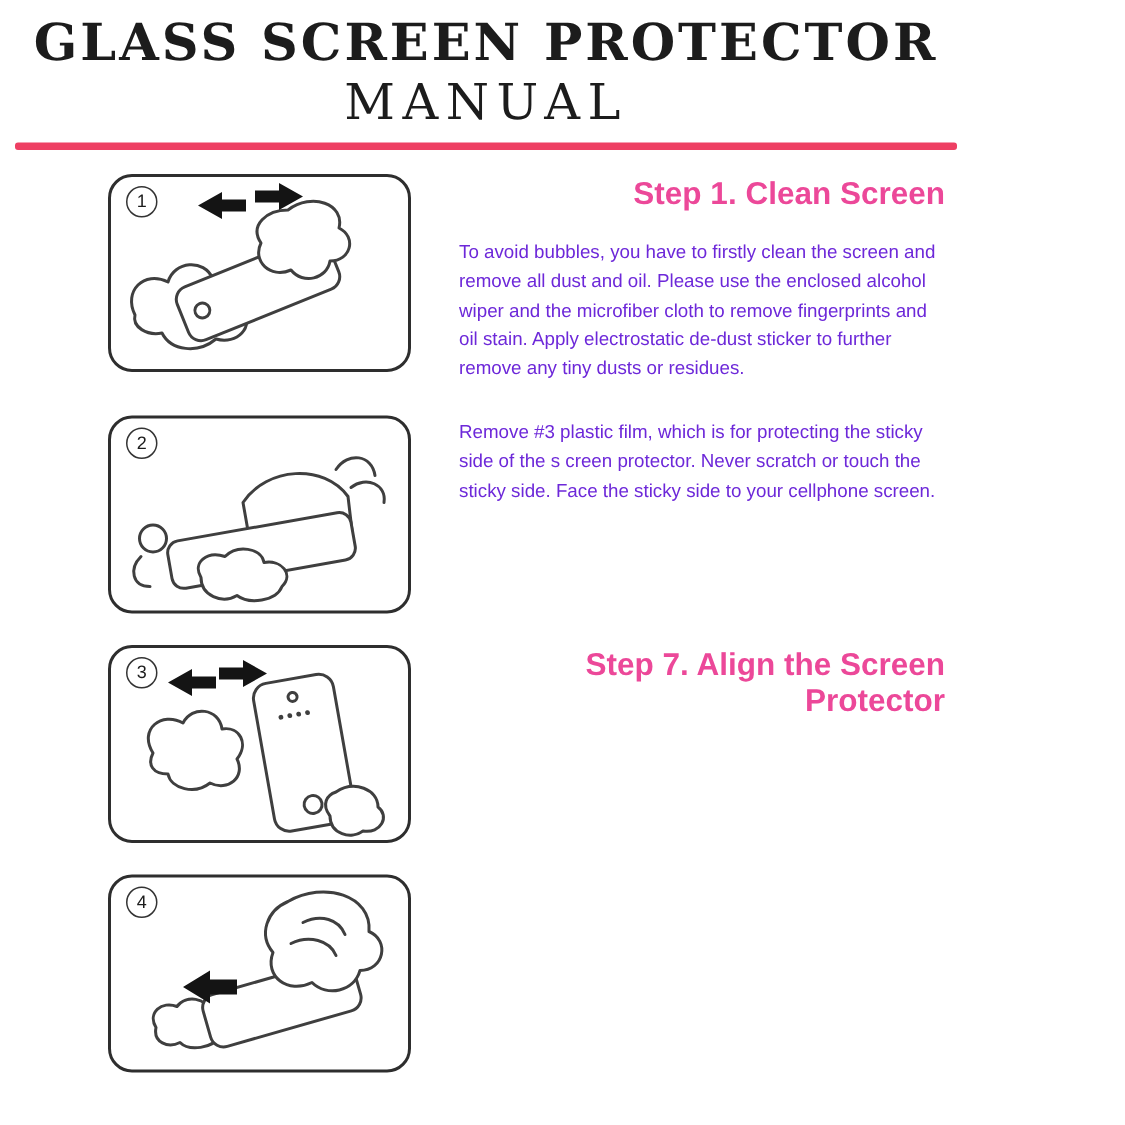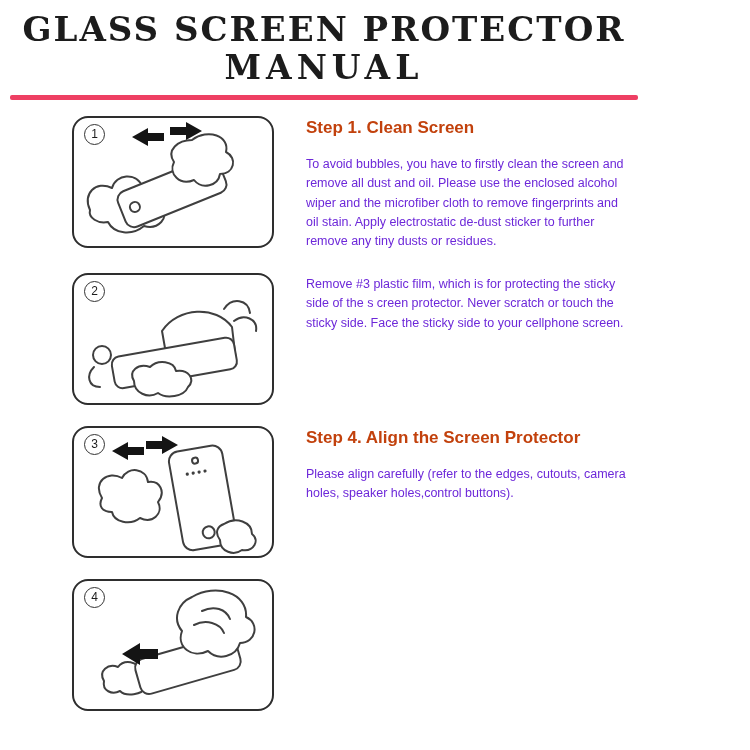--- a/index.html
+++ b/index.html
@@ -1,39 +1,39 @@
 <!DOCTYPE html>
 <html><head>
 <meta charset="utf-8">
 <style>
   html,body{margin:0;padding:0;background:#fff;}
   body{width:750px;height:750px;font-family:"Liberation Sans",sans-serif;color:#1c1c1c;}
   .page{position:relative;width:648px;height:750px;overflow:hidden;background:#fff;}
 
   .title-block{text-align:center;padding-top:12px;}
   .title-l1{font-family:"DejaVu Serif",serif;font-weight:bold;font-size:34px;letter-spacing:2px;line-height:1.05;}
-  .title-l2{font-family:"DejaVu Serif",serif;font-weight:bold;font-size:33px;letter-spacing:5px;line-height:1.1;margin-top:2px;}
+  .title-l2{font-family:"DejaVu Serif",serif;font-weight:normal;font-size:33px;letter-spacing:5px;line-height:1.1;margin-top:2px;}
 
   .divider{height:5px;background:#ee3f63;margin:9px 10px 0 10px;border-radius:2px;}
 
   .steps{padding:16px 18px 0 72px;}
   .step{display:flex;gap:32px;margin-bottom:21px;align-items:flex-start;}
 
   .figure{position:relative;width:198px;height:128px;border:2px solid #2e2e2e;border-radius:16px;flex-shrink:0;background:#fff;}
   .badge{position:absolute;top:6px;left:10px;width:19px;height:19px;border:1.5px solid #333;border-radius:50%;
          font-size:12px;display:flex;align-items:center;justify-content:center;background:#fff;z-index:2;}
   .figure svg{position:absolute;inset:0;width:100%;height:100%;}
 
   .art *{stroke:#3f3f3f;stroke-width:2;fill:#fff;stroke-linejoin:round;stroke-linecap:round;}
   .art .solid{fill:#141414;stroke:none;}
   .art .thin{fill:none;}
   .art .dot{fill:#3f3f3f;stroke:none;}
 
   .stext{width:438px;padding-top:2px;}
-  .stext h3{margin:0 0 17px 0;font-size:17px;font-weight:bold;color:#c2410c;}
+  .stext h3{margin:0 0 17px 0;font-size:21px;font-weight:bold;color:#ec4899;text-align:right;}
   .stext p{margin:0;font-size:12.5px;line-height:1.55;color:#6d28d9;}
 </style>
 </head>
 <body>
 
 <div class="page">
 
   <div class="title-block">
     <div class="title-l1">GLASS SCREEN PROTECTOR</div>
     <div class="title-l2">MANUAL</div>
@@ -96,22 +96,21 @@
             <circle class="dot" cx="130" cy="44" r="1.6"></circle>
             <circle class="dot" cx="136" cy="44" r="1.6"></circle>
             <circle cx="129" cy="105" r="6"></circle>
           </g>
           <path d="M150 96 C162 88 178 94 178 106 C186 112 180 124 168 122 C160 128 146 124 146 112 C140 104 144 98 150 96 Z"></path>
           <polygon class="solid" points="54,14 54,19 70,19 70,27 54,27 54,32 38,23"></polygon>
           <polygon class="solid" points="88,8 88,13 72,13 72,21 88,21 88,26 104,17"></polygon>
         </svg>
       </div>
       <div class="stext">
-        <h3>Step 4. Align the Screen Protector</h3>
-        <p>Please align carefully (refer to the edges, cutouts, camera holes, speaker holes,control buttons).</p>
+        <h3>Step 7. Align the Screen Protector</h3>
       </div>
     </div>
 
     <div class="step">
       <div class="figure">
         <div class="badge">4</div>
         <svg class="art" viewBox="0 0 198 128" aria-hidden="true">
           <path d="M30 100 C24 90 34 82 44 86 C50 78 64 80 66 90 C76 90 80 100 72 106 C68 114 52 116 46 110 C38 114 28 110 30 100 Z"></path>
           <g transform="rotate(-16 112 84)">
             <rect x="62" y="66" width="104" height="36" rx="9"></rect>

